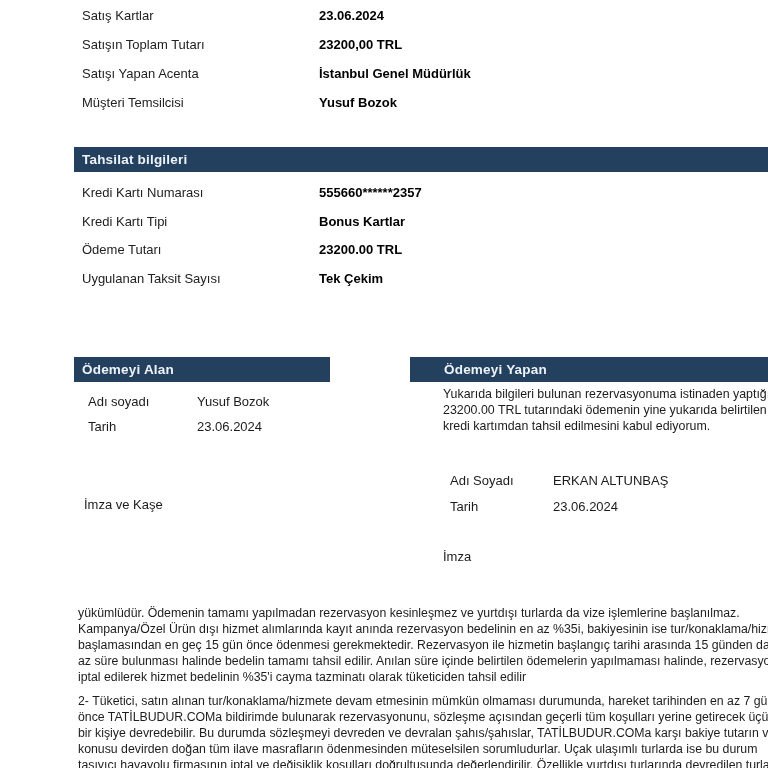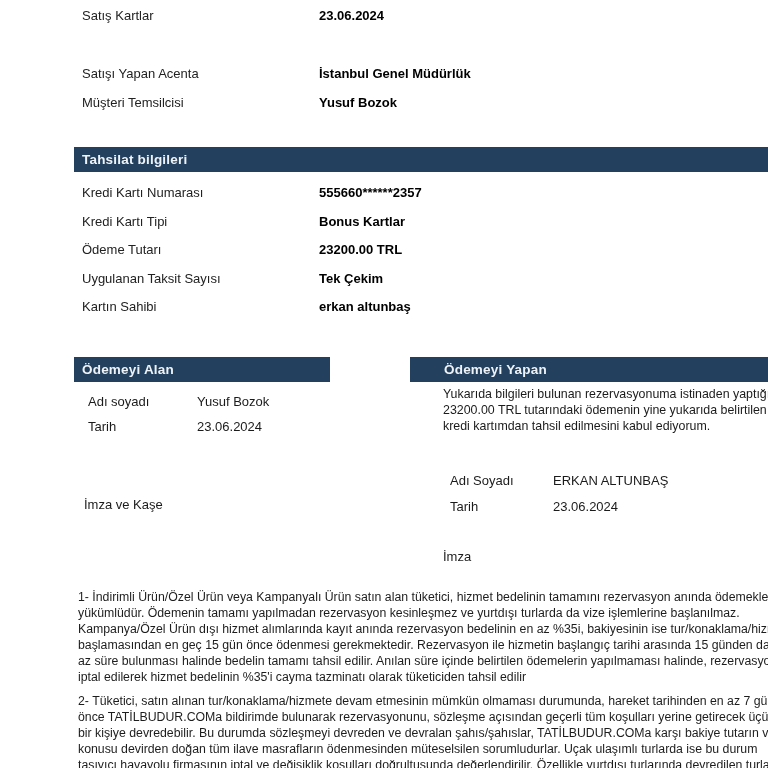--- a/index.html
+++ b/index.html
@@ -31,20 +31,23 @@
   .tline{position:absolute;left:78px;font-size:12.3px;white-space:nowrap;color:#1d1d1d;}
 </style>
 </head>
 <body>
 
 <div class="page">
 
   <div class="frow" style="top:8px">
     <span class="lbl">Satış Kartlar</span><span class="val">23.06.2024</span>
   </div>
+  <div class="frow" style="top:37px">
+    <span class="lbl">Satışın Toplam Tutarı</span><span class="val">23200,00 TRL</span>
+  </div>
   <div class="frow" style="top:66px">
     <span class="lbl">Satışı Yapan Acenta</span><span class="val">İstanbul Genel Müdürlük</span>
   </div>
   <div class="frow" style="top:95px">
     <span class="lbl">Müşteri Temsilcisi</span><span class="val">Yusuf Bozok</span>
   </div>
 
   <div class="bar" style="left:74px;top:147px;width:694px">
     <span>Tahsilat bilgileri</span>
   </div>
@@ -53,23 +56,20 @@
     <span class="lbl">Kredi Kartı Numarası</span><span class="val">555660******2357</span>
   </div>
   <div class="frow" style="top:214px">
     <span class="lbl">Kredi Kartı Tipi</span><span class="val">Bonus Kartlar</span>
   </div>
   <div class="frow" style="top:242px">
     <span class="lbl">Ödeme Tutarı</span><span class="val">23200.00 TRL</span>
   </div>
   <div class="frow" style="top:271px">
     <span class="lbl">Uygulanan Taksit Sayısı</span><span class="val">Tek Çekim</span>
-  </div>
-  <div class="frow" style="top:299px">
-    <span class="lbl">Kartın Sahibi</span><span class="val">erkan altunbaş</span>
   </div>
 
   <div class="bar" style="left:74px;top:357px;width:256px">
     <span>Ödemeyi Alan</span>
   </div>
   <div class="bar right" style="left:410px;top:357px;width:358px">
     <span>Ödemeyi Yapan</span>
   </div>
 
   <div class="prow-l" style="top:394px">
@@ -85,21 +85,20 @@
   <div class="cline" style="top:419px">kredi kartımdan tahsil edilmesini kabul ediyorum.</div>
 
   <div class="prow-r" style="top:473px">
     <span class="lbl">Adı Soyadı</span><span class="val">ERKAN ALTUNBAŞ</span>
   </div>
   <div class="prow-r" style="top:499px">
     <span class="lbl">Tarih</span><span class="val">23.06.2024</span>
   </div>
   <div class="sig-r" style="top:549px">İmza</div>
 
-  <div class="tline" style="top:590px">1- İndirimli Ürün/Özel Ürün veya Kampanyalı Ürün satın alan tüketici, hizmet bedelinin tamamını rezervasyon anında ödemekle</div>
   <div class="tline" style="top:606px">yükümlüdür. Ödemenin tamamı yapılmadan rezervasyon kesinleşmez ve yurtdışı turlarda da vize işlemlerine başlanılmaz.</div>
   <div class="tline" style="top:622px">Kampanya/Özel Ürün dışı hizmet alımlarında kayıt anında rezervasyon bedelinin en az %35i, bakiyesinin ise tur/konaklama/hizmet</div>
   <div class="tline" style="top:638px">başlamasından en geç 15 gün önce ödenmesi gerekmektedir. Rezervasyon ile hizmetin başlangıç tarihi arasında 15 günden daha</div>
   <div class="tline" style="top:654px">az süre bulunması halinde bedelin tamamı tahsil edilir. Anılan süre içinde belirtilen ödemelerin yapılmaması halinde, rezervasyon</div>
   <div class="tline" style="top:670px">iptal edilerek hizmet bedelinin %35'i cayma tazminatı olarak tüketiciden tahsil edilir</div>
 
   <div class="tline" style="top:694px">2- Tüketici, satın alınan tur/konaklama/hizmete devam etmesinin mümkün olmaması durumunda, hareket tarihinden en az 7 gün</div>
   <div class="tline" style="top:710px">önce TATİLBUDUR.COMa bildirimde bulunarak rezervasyonunu, sözleşme açısından geçerli tüm koşulları yerine getirecek üçüncü</div>
   <div class="tline" style="top:726px">bir kişiye devredebilir. Bu durumda sözleşmeyi devreden ve devralan şahıs/şahıslar, TATİLBUDUR.COMa karşı bakiye tutarın ve</div>
   <div class="tline" style="top:742px">konusu devirden doğan tüm ilave masrafların ödenmesinden müteselsilen sorumludurlar. Uçak ulaşımlı turlarda ise bu durum</div>

